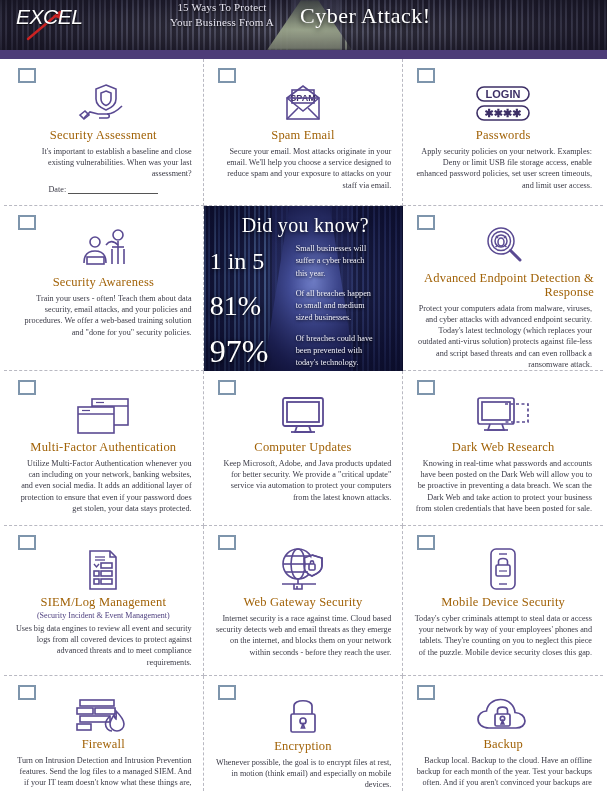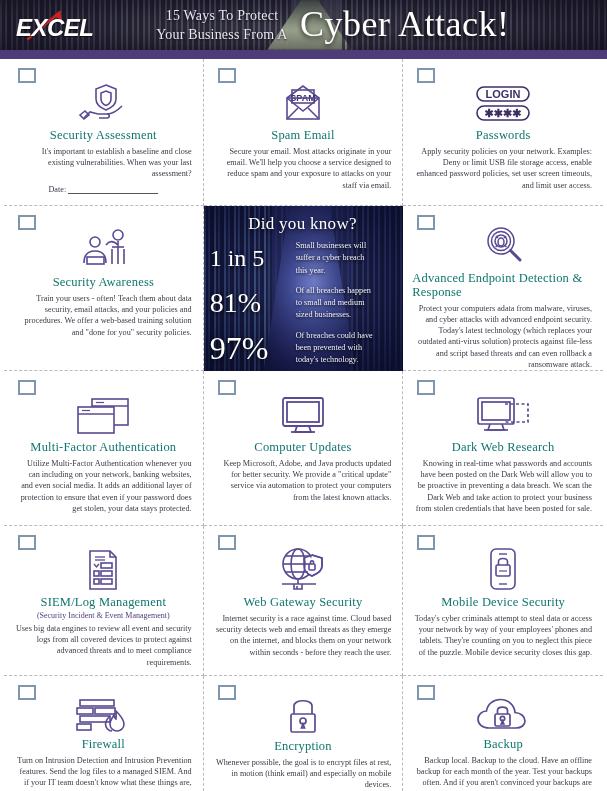--- a/index.html
+++ b/index.html
@@ -59,49 +59,49 @@
   }
 
   .logo {
     position: absolute;
     left: 14px; top: 9px;
     width: 84px; height: 34px;
     z-index: 5;
   }
   .logo-text {
     position: absolute;
-    left: 2px; bottom: 1px;
+    left: 2px; bottom: 14px;
     font-family: "Liberation Sans", sans-serif;
-    font-weight: bold;
+    font-weight: normal;
     font-style: italic;
-    font-size: 24px;
+    font-size: 21px;
     letter-spacing: -0.5px;
     color: #ffffff;
     text-shadow: 0 1px 1px rgba(0,0,0,.6);
   }
   .logo-arrow { position: absolute; left: 0; top: 0; }
 
   .header-sub {
     position: absolute;
-    left: 152px; top: 7px;
+    left: 152px; top: 0;
     width: 140px;
     text-align: center;
     color: #e8e6f2;
-    font-size: 14px;
+    font-size: 11px;
     line-height: 1.35;
     font-family: "Liberation Serif", serif;
     letter-spacing: .2px;
     text-shadow: 0 1px 2px rgba(0,0,0,.75);
     z-index: 5;
   }
   .header-title {
     position: absolute;
     left: 300px; top: 3px;
     color: #ffffff;
-    font-size: 36px;
+    font-size: 22px;
     font-family: "Liberation Serif", serif;
     letter-spacing: .5px;
     text-shadow: 0 2px 5px rgba(0,0,0,.8);
     z-index: 5;
   }
 
   
   .band {
     flex: 0 0 9px;
     background: #4d3c78;
@@ -139,24 +139,24 @@
 
   .icon-wrap {
     height: 46px;
     display: flex;
     align-items: flex-end;
     justify-content: center;
     margin-top: 13px;
     margin-bottom: 2px;
   }
   .card-title {
-    color: #0f766e;
+    color: #a16207;
     font-size: 12.5px;
     line-height: 1.1;
-    text-align: left;
+    text-align: right;
     margin-top: 3px;
     letter-spacing: .2px;
   }
   .card-subtitle {
     color: #4c3e7e;
     font-size: 8px;
     text-align: center;
     margin-top: 1px;
   }
   .card-body {
@@ -222,27 +222,27 @@
       rgba(12,14,46,.9) 2px, rgba(12,14,46,.9) 5px,
       rgba(90,115,175,.28) 5px, rgba(90,115,175,.28) 7px,
       rgba(10,12,40,.92) 7px, rgba(10,12,40,.92) 11px);
   }
   .dyk-vig {
     position: absolute; inset: 0;
     background: radial-gradient(ellipse at 52% 48%, rgba(120,140,220,0.18) 0%, rgba(16,18,52,0.55) 72%, rgba(10,12,40,0.85) 100%);
   }
   .dyk-content { position: relative; z-index: 3; padding: 8px 8px 0 6px; height: 100%; }
   .dyk-title {
-    text-align: center;
     color: #ffffff;
-    font-size: 17px;
+    font-size: 20px;
     font-family: "Liberation Serif", serif;
     letter-spacing: .3px;
     text-shadow: 0 1px 4px rgba(0,0,0,.8);
     margin-bottom: 6px;
+    margin-left: 32px;
   }
   .stat-row {
     display: flex;
     align-items: center;
     margin-bottom: 8px;
   }
   .stat-num {
     flex: 0 0 86px;
     color: #ffffff;
     font-family: "Liberation Serif", serif;

